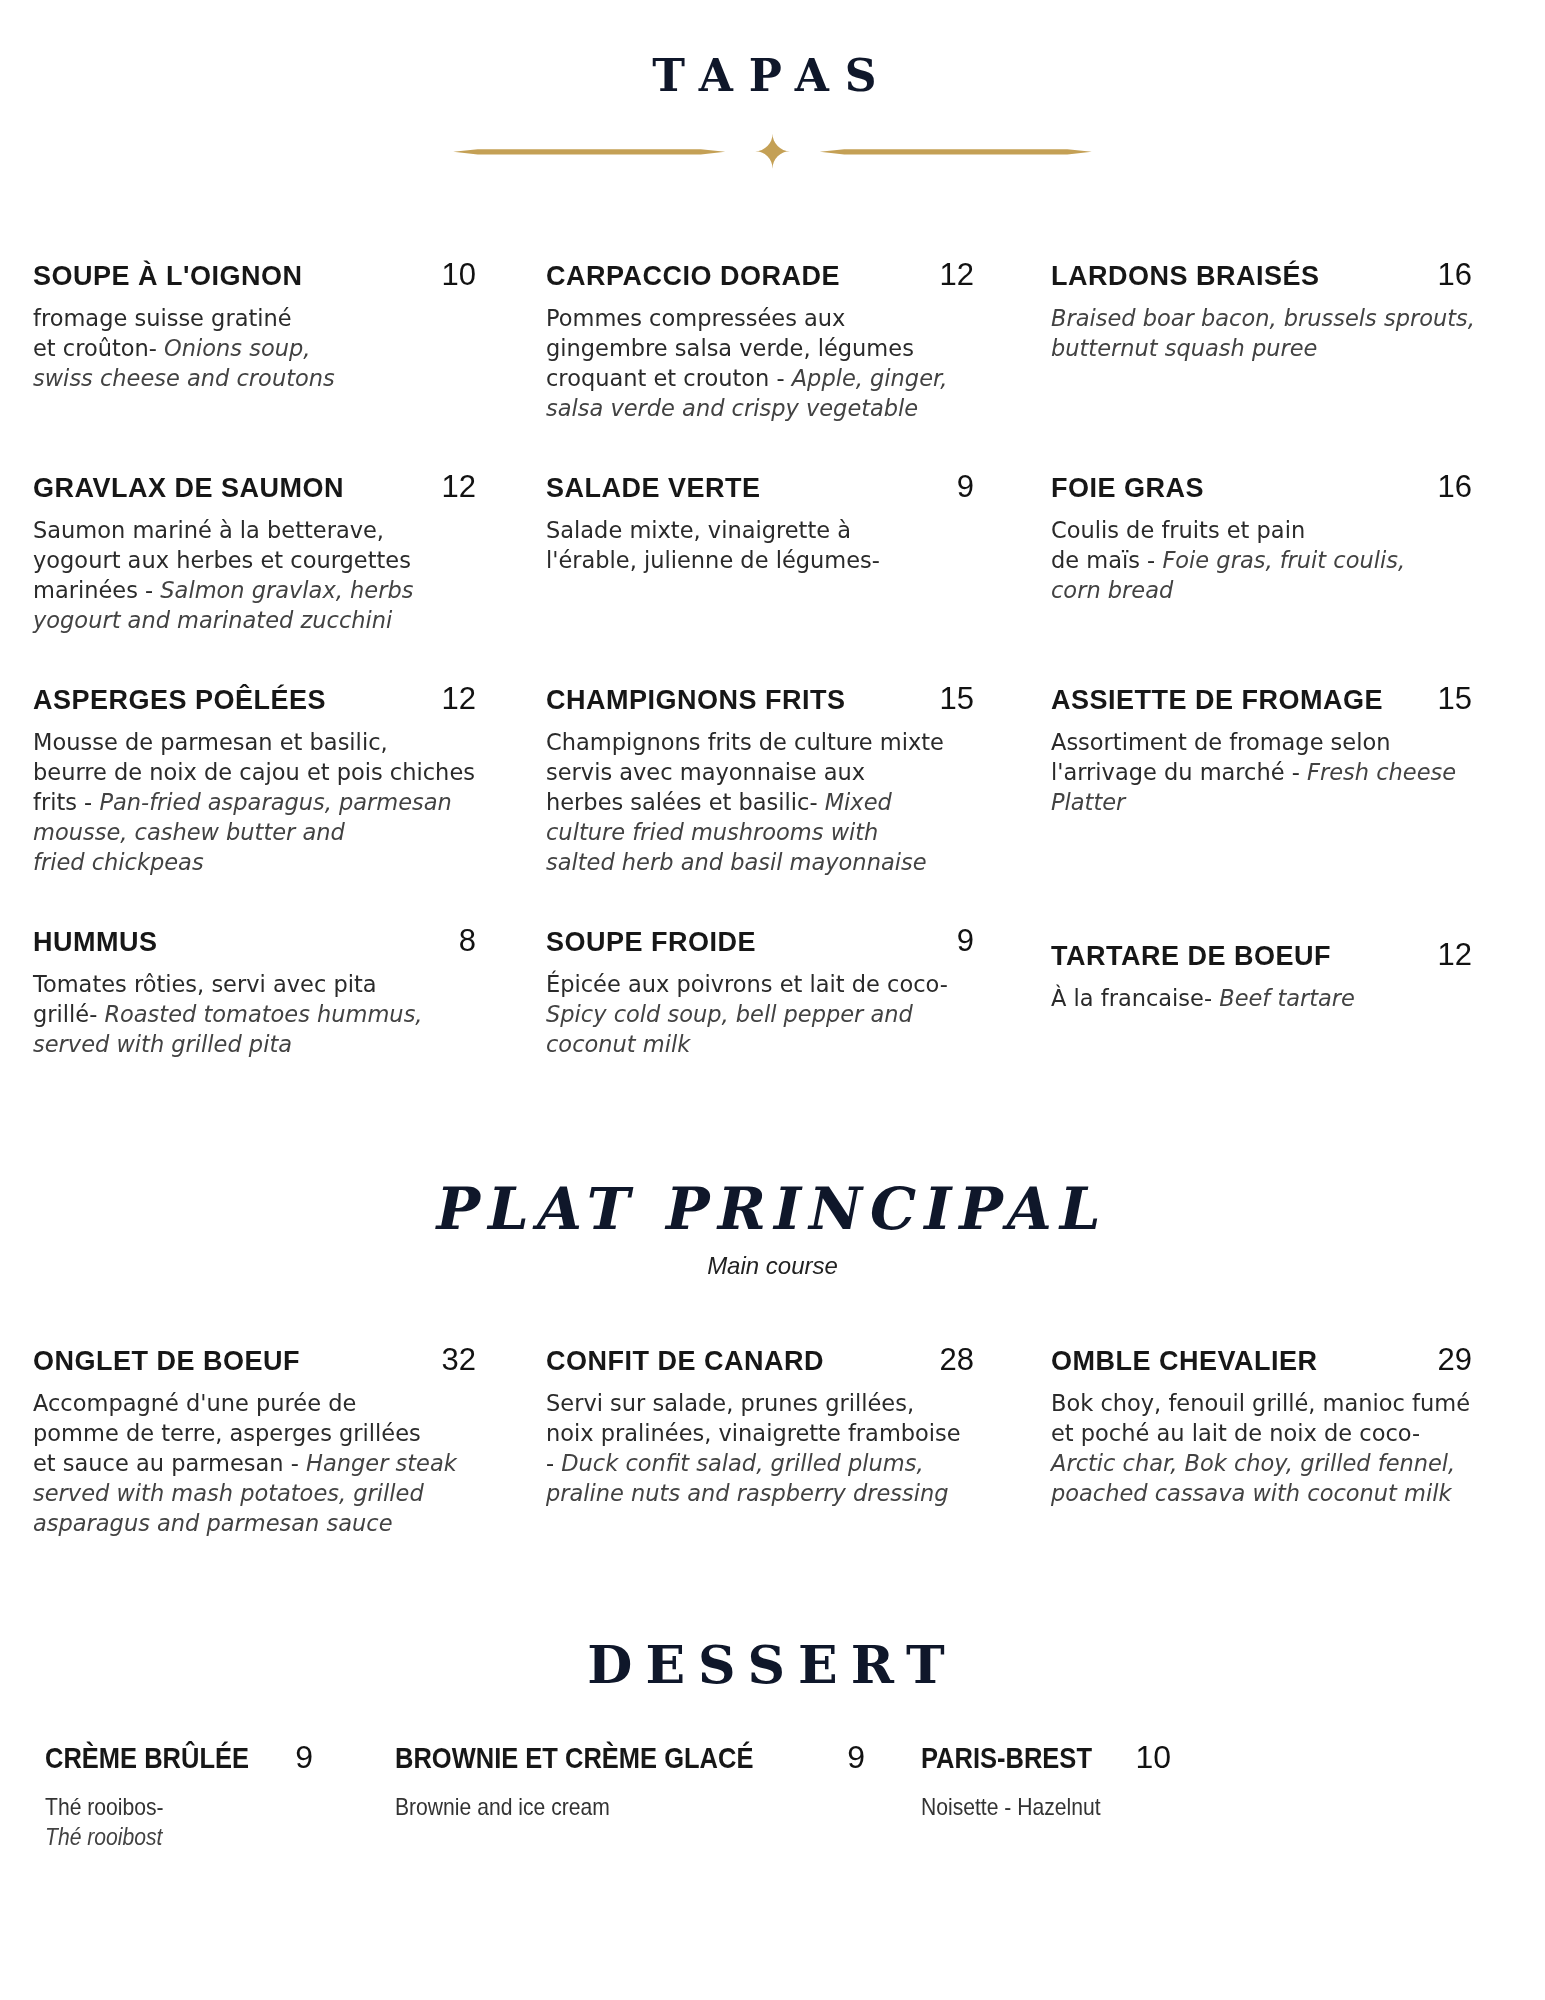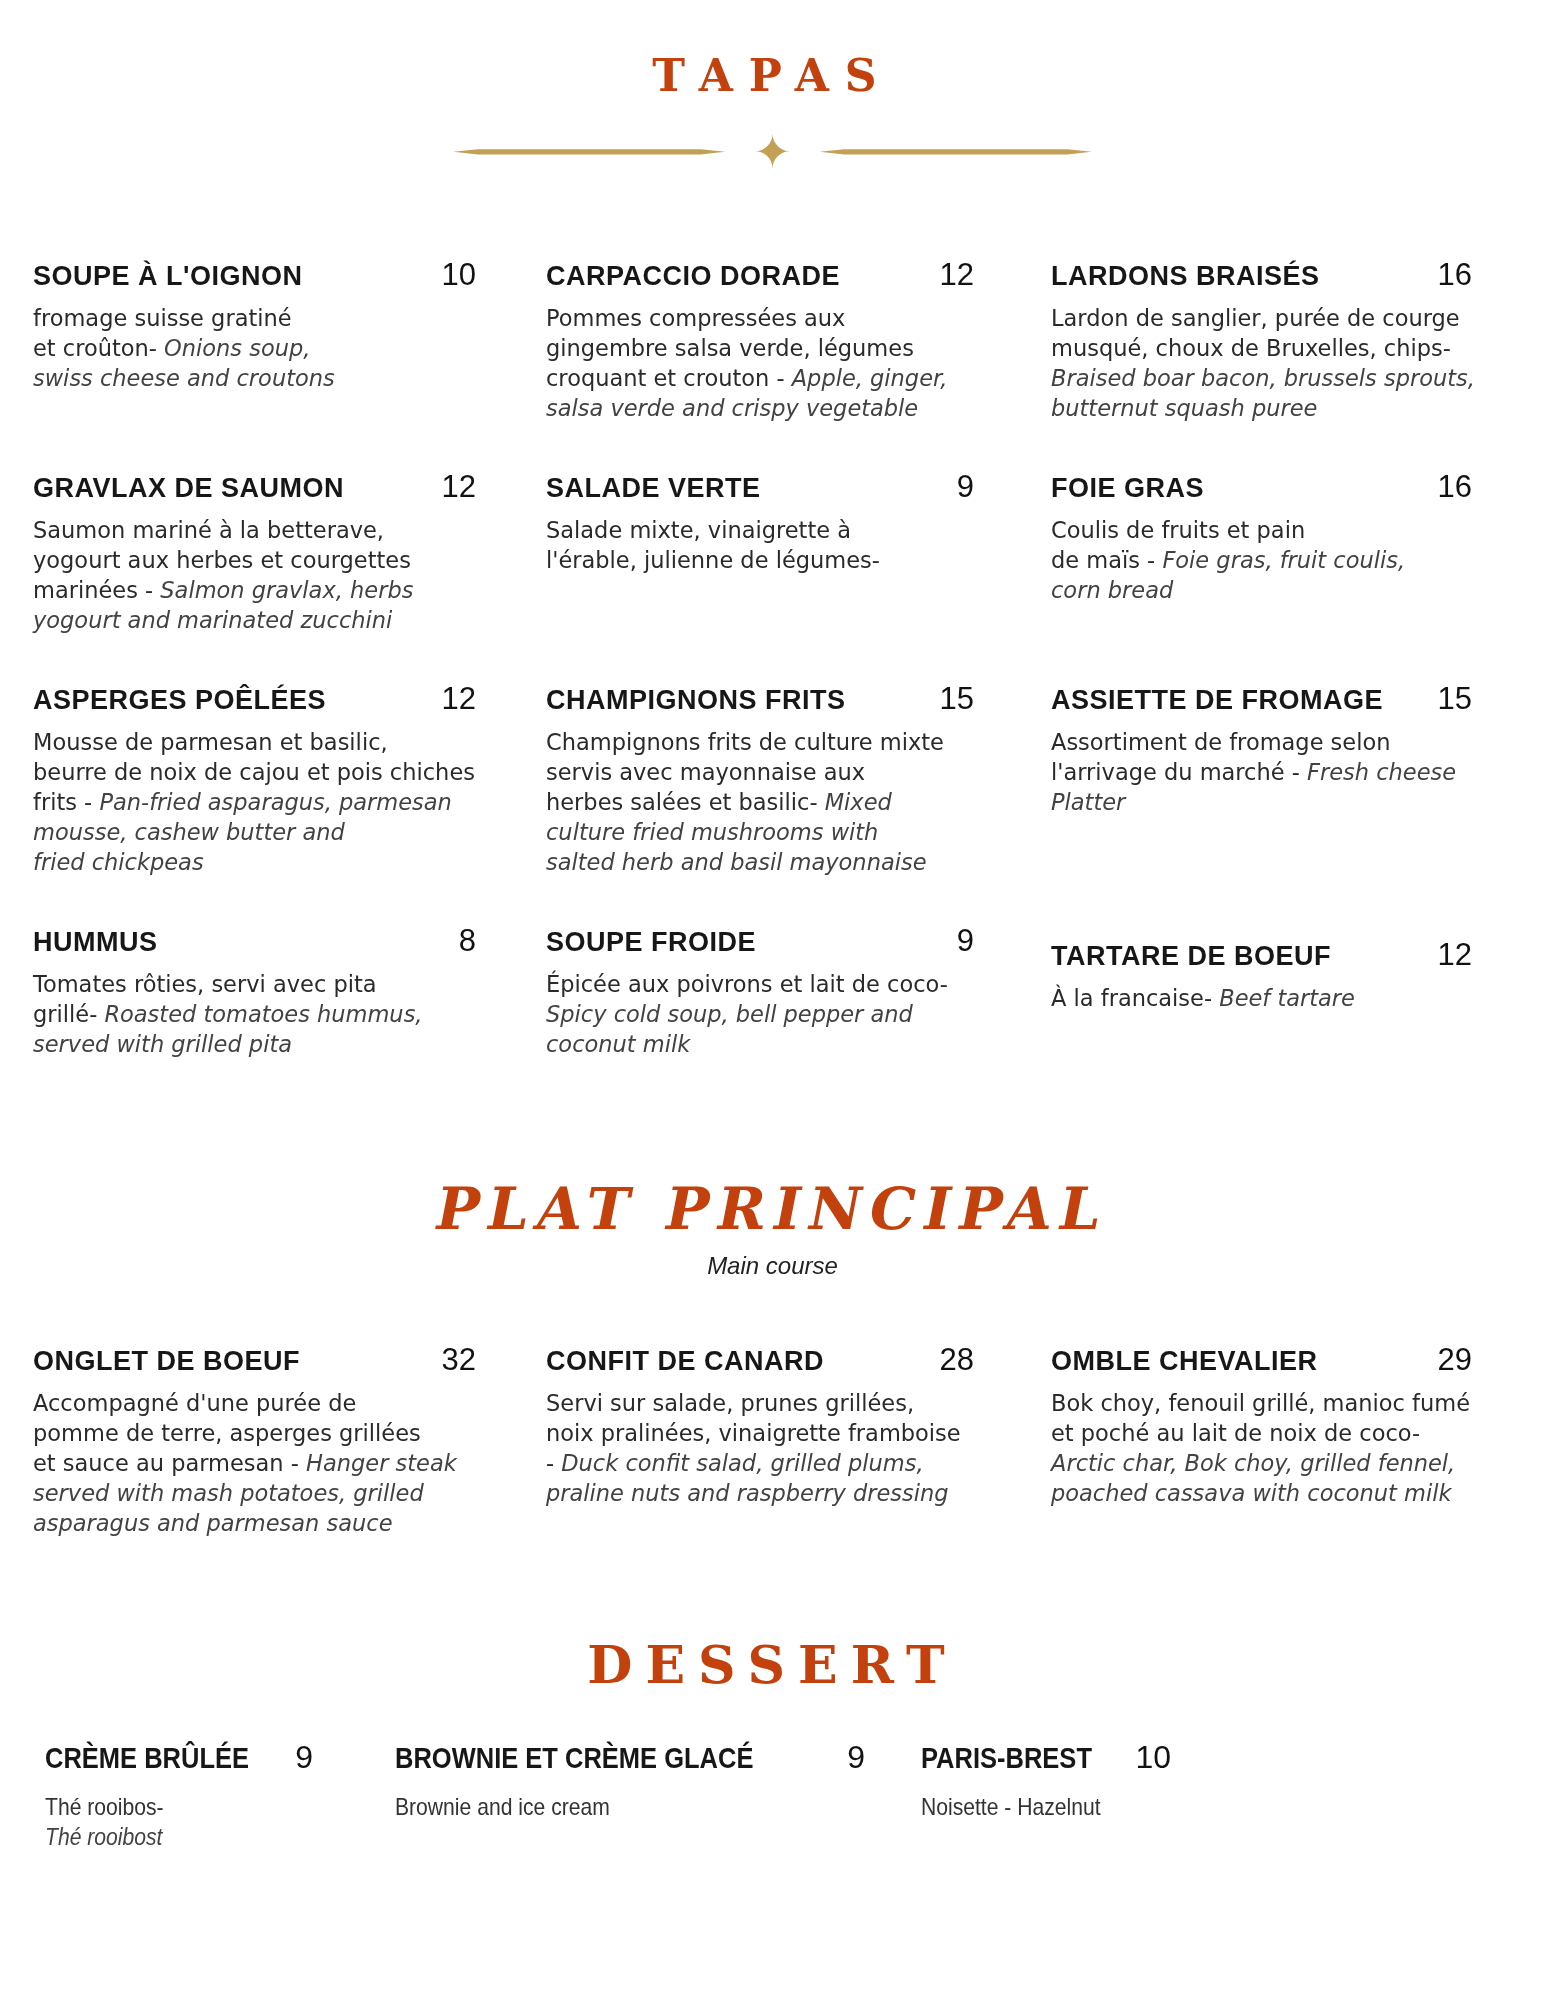--- a/index.html
+++ b/index.html
@@ -9,21 +9,21 @@
     background:#ffffff;
     font-family:"Liberation Sans", sans-serif;
     color:#1b1b1b;
     overflow:hidden;
     position:relative;
   }
   .section-title {
     text-align:center;
     font-family:"DejaVu Serif", serif;
     font-weight:700;
-    color:#c2410c;
+    color:#0f172a;
     line-height:1.2;
   }
   #tapas-title   { padding-top:50px; font-size:44px; letter-spacing:16px; }
   #mains-title   { margin-top:116px; font-size:58px; letter-spacing:8px;font-style:italic; }
   #dessert-title { margin-top:96px;  font-size:52px; letter-spacing:13px; }
   .section-subtitle {
     text-align:center; font-style:italic; font-size:24px;
     margin-top:8px; color:#222222;
   }
   .divider {
@@ -113,23 +113,21 @@
 gingembre salsa verde, légumes
 croquant et crouton - </span><span class="en">Apple, ginger,
 salsa verde and crispy vegetable</span></p>
   </div>
 
   <div class="cell c3">
     <div class="item-head">
         <span class="item-name">LARDONS BRAISÉS</span>
         <span class="item-price">16</span>
       </div>
-    <p class="item-desc"><span class="fr">Lardon de sanglier, purée de courge
-musqué, choux de Bruxelles, chips-
-</span><span class="en">Braised boar bacon, brussels sprouts,
+    <p class="item-desc"><span class="en">Braised boar bacon, brussels sprouts,
 butternut squash puree</span></p>
   </div>
 
   <div class="cell c1">
     <div class="item-head">
         <span class="item-name">GRAVLAX DE SAUMON</span>
         <span class="item-price">12</span>
       </div>
     <p class="item-desc"><span class="fr">Saumon mariné à la betterave,
 yogourt aux herbes et courgettes

